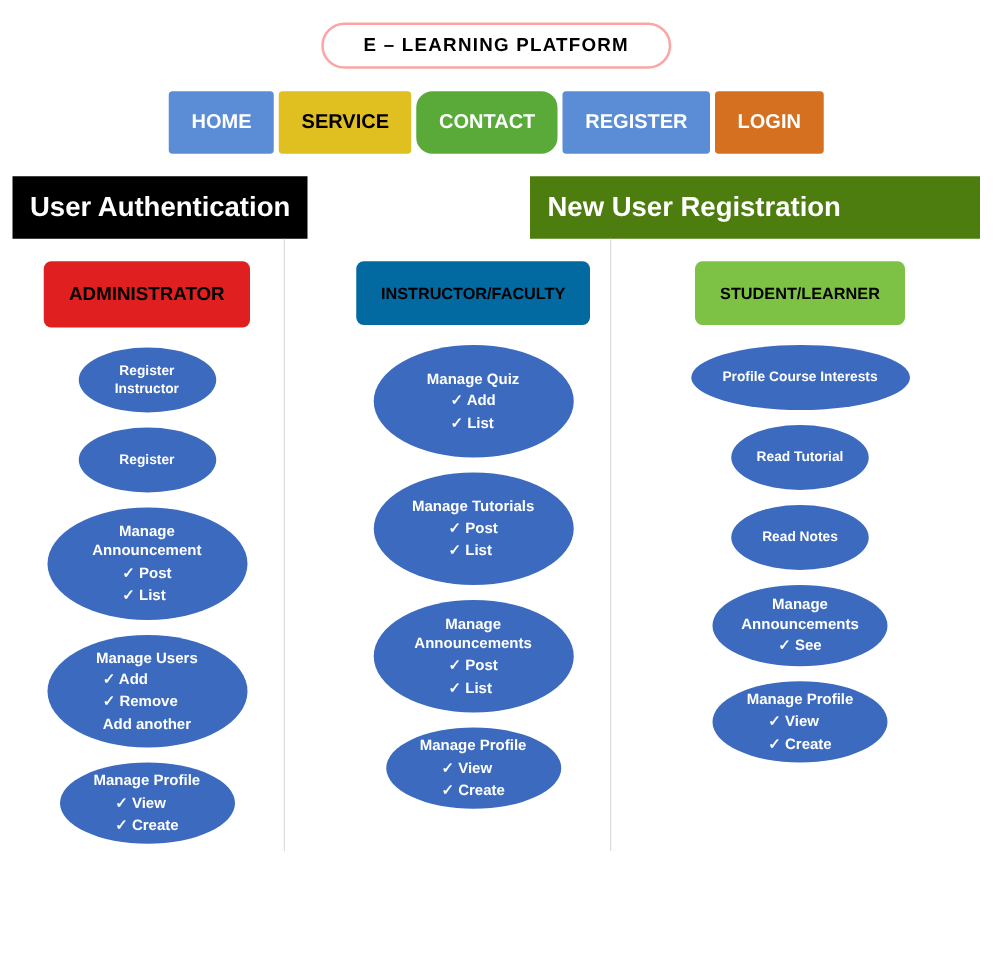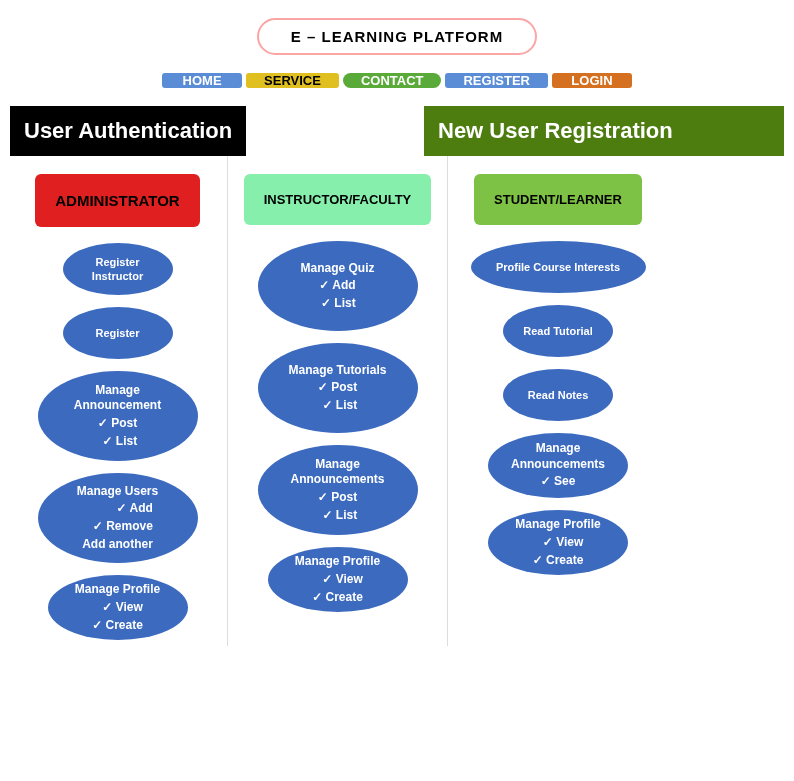--- a/index.html
+++ b/index.html
@@ -27,44 +27,44 @@
     }
 
     
     .nav {
       display: flex;
       justify-content: center;
       gap: 4px;
       padding: 8px 10px;
     }
     .nav-item {
-      padding: 0 18px;
-      font-weight: bold;
-      font-size: 13px;
+      padding: 16px 18px;
+      font-weight: bold;
+      font-size: 16px;
       color: #fff;
       cursor: pointer;
       border: none;
       border-radius: 3px;
       min-width: 80px;
       text-align: center;
     }
 
     
     .role-badge {
       padding: 18px 20px;
       font-weight: bold;
       font-size: 15px;
       color: #000;
       text-align: center;
       border-radius: 6px;
       margin: 18px auto 10px auto;
       min-width: 120px;
     }
     .role-badge.red { background: #e02020; color: #000; }
-    .role-badge.yellow { background: #86efac; color: #000; padding-left: 20px; }
+    .role-badge.yellow { background: #0369a1; color: #000; padding-left: 20px; }
     .role-badge.green { background: #7dc244; color: #000; }
 
     
     .oval {
       background: #3b6abf;
       color: #fff;
       border-radius: 50%;
       text-align: center;
       font-size: 12px;
       font-weight: bold;
@@ -94,29 +94,30 @@
 
     
     .nav-home { background: #5b8dd6; }
     .nav-about { background: #a0a0a0; }
     .nav-service { background: #e0c020; color: #000; }
     .nav-contact { background: #5aaa3a; border-radius: 13px; }
     .nav-register { background: #5b8dd6; }
     .nav-login { background: #d47020; }
 
     .checklist {
-      text-align: right;
+      text-align: left;
       line-height: 1.5;
     }
     .checklist .item { display: block; }
 
     .main-cols {
       display: flex;
       padding: 0 8px;
       width: 100%;
+      gap: 41px;
     }
     .main-col {
       flex: 1;
       display: flex;
       flex-direction: column;
       align-items: center;
       border-right: 1px solid #ddd;
       padding: 0 4px;
     }
     .main-col:last-child { border-right: none; }

